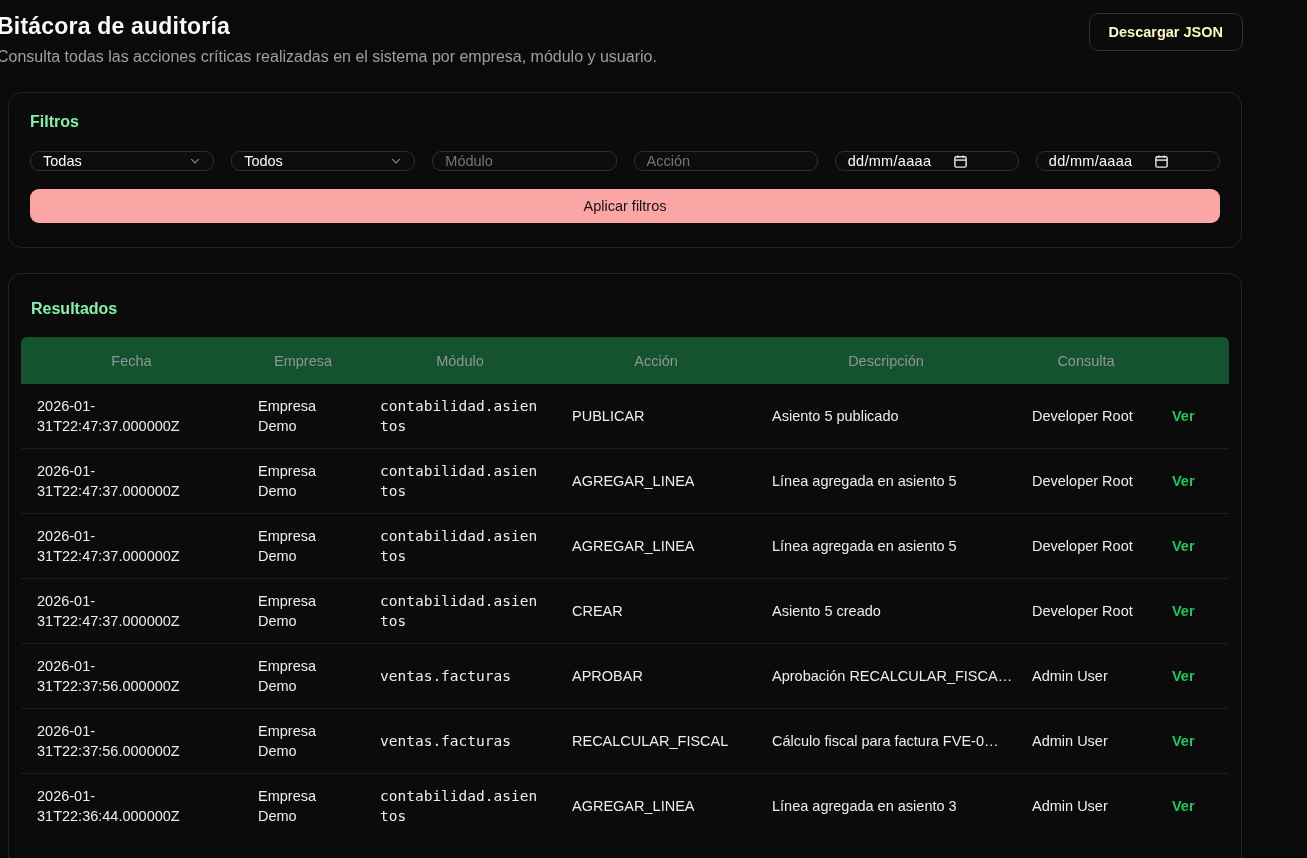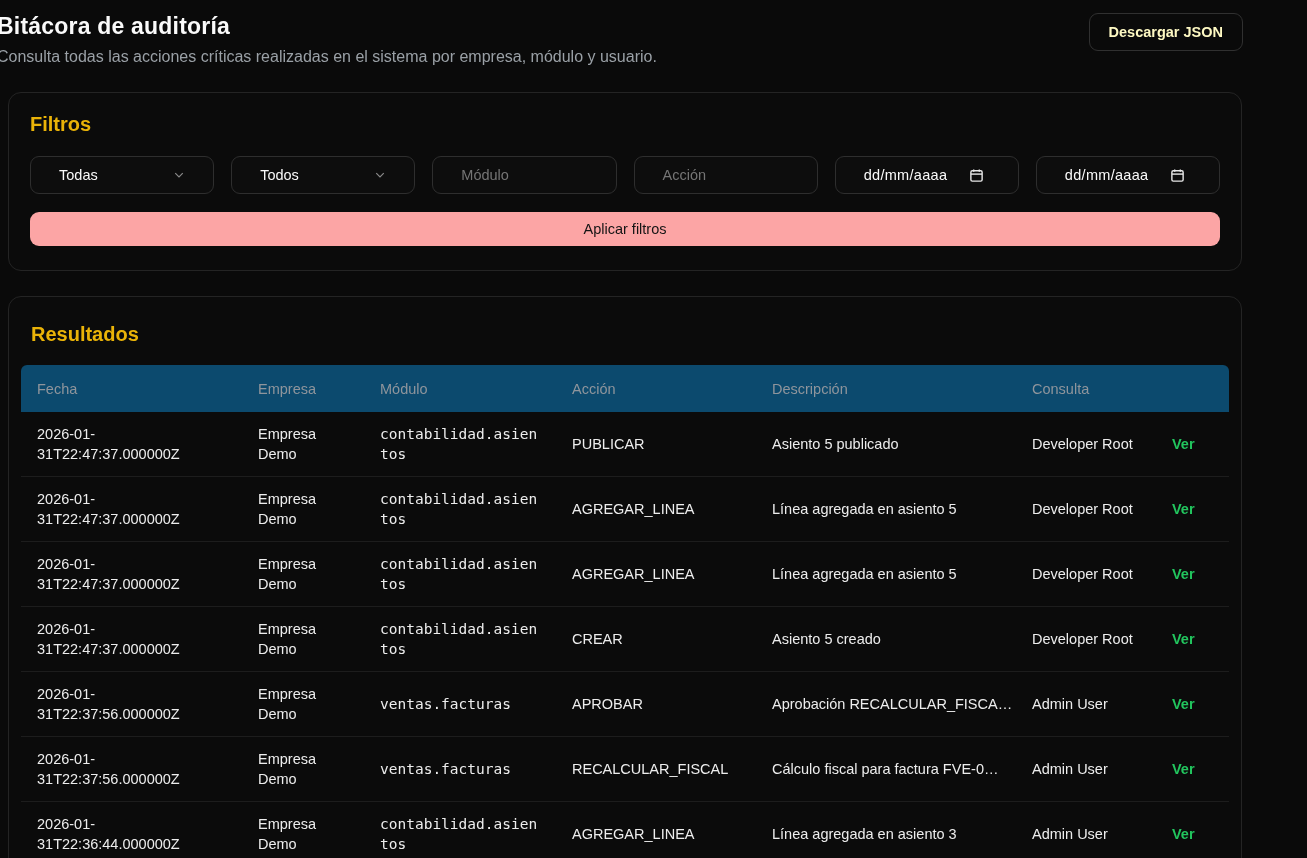--- a/index.html
+++ b/index.html
@@ -23,49 +23,49 @@
     font-family: "Liberation Sans", sans-serif;
   }
 
   
   .panel {
     margin-left: 8px; width: 1234px;
     border: 1px solid #242424; border-radius: 13px;
     background: #0b0b0b;
   }
   .filters-panel { margin-top: 26px; padding: 20px 21px 24px 21px; }
-  .panel-heading { font-size: 20px; font-weight: bold; color: #eab308; }
+  .panel-heading { font-size: 16px; font-weight: bold; color: #86efac; }
 
   .filters-row { display: flex; gap: 17px; margin-top: 20px; }
   .field {
-    flex: 1 1 0; height: 38px; border: 1px solid #2e2e2e; border-radius: 9px;
+    flex: 1 1 0; height: 20px; border: 1px solid #2e2e2e; border-radius: 9px;
     background: #0d0d0d; display: flex; align-items: center;
-    padding: 0 28px; font-size: 14.5px; color: #fafafa;
+    padding: 0 12px; font-size: 14.5px; color: #fafafa;
   }
   .field .placeholder { color: #757575; }
   .field .spacer { flex: 1; }
   .chevron { width: 12px; height: 12px; color: #8a8a8a; }
   .date-field { gap: 8px; }
   .date-text { color: #fafafa; letter-spacing: .3px; }
   .cal-icon { margin-left: 14px; width: 15px; height: 15px; color: #e8e8e8; }
 
   .btn-apply {
     margin-top: 18px; width: 100%; height: 34px;
     background: #fca5a5; color: #141414; border: none; border-radius: 9px;
     font-size: 14.5px; font-family: "Liberation Sans", sans-serif;
     cursor: pointer;
   }
 
   
   .results-panel { margin-top: 25px; padding: 26px 12px 0 12px; height: 620px; }
   .results-panel .panel-heading { margin-left: 10px; }
   table.audit { margin-top: 19px; border-collapse: collapse; table-layout: fixed; width: 1208px; }
   table.audit th {
-    background: #0c4a6e; color: #8f959c; font-weight: normal; font-size: 14.5px;
-    text-align: left; height: 47px; padding: 0 16px; vertical-align: middle;
+    background: #14532d; color: #8f959c; font-weight: normal; font-size: 14.5px;
+    text-align: center; height: 47px; padding: 0 16px; vertical-align: middle;
   }
   table.audit th:first-child { border-radius: 6px 0 0 0; }
   table.audit th:last-child { border-radius: 0 6px 0 0; }
   table.audit td {
     padding: 12px 16px; font-size: 14.5px; color: #ededed;
     vertical-align: middle; line-height: 20px;
     border-top: 1px solid #1d1d1d; word-wrap: break-word;
   }
   table.audit tr:first-child td { border-top: none; }
   td.mod { font-family: "DejaVu Sans Mono", monospace; font-size: 12px; color: #d6d6d6; }

